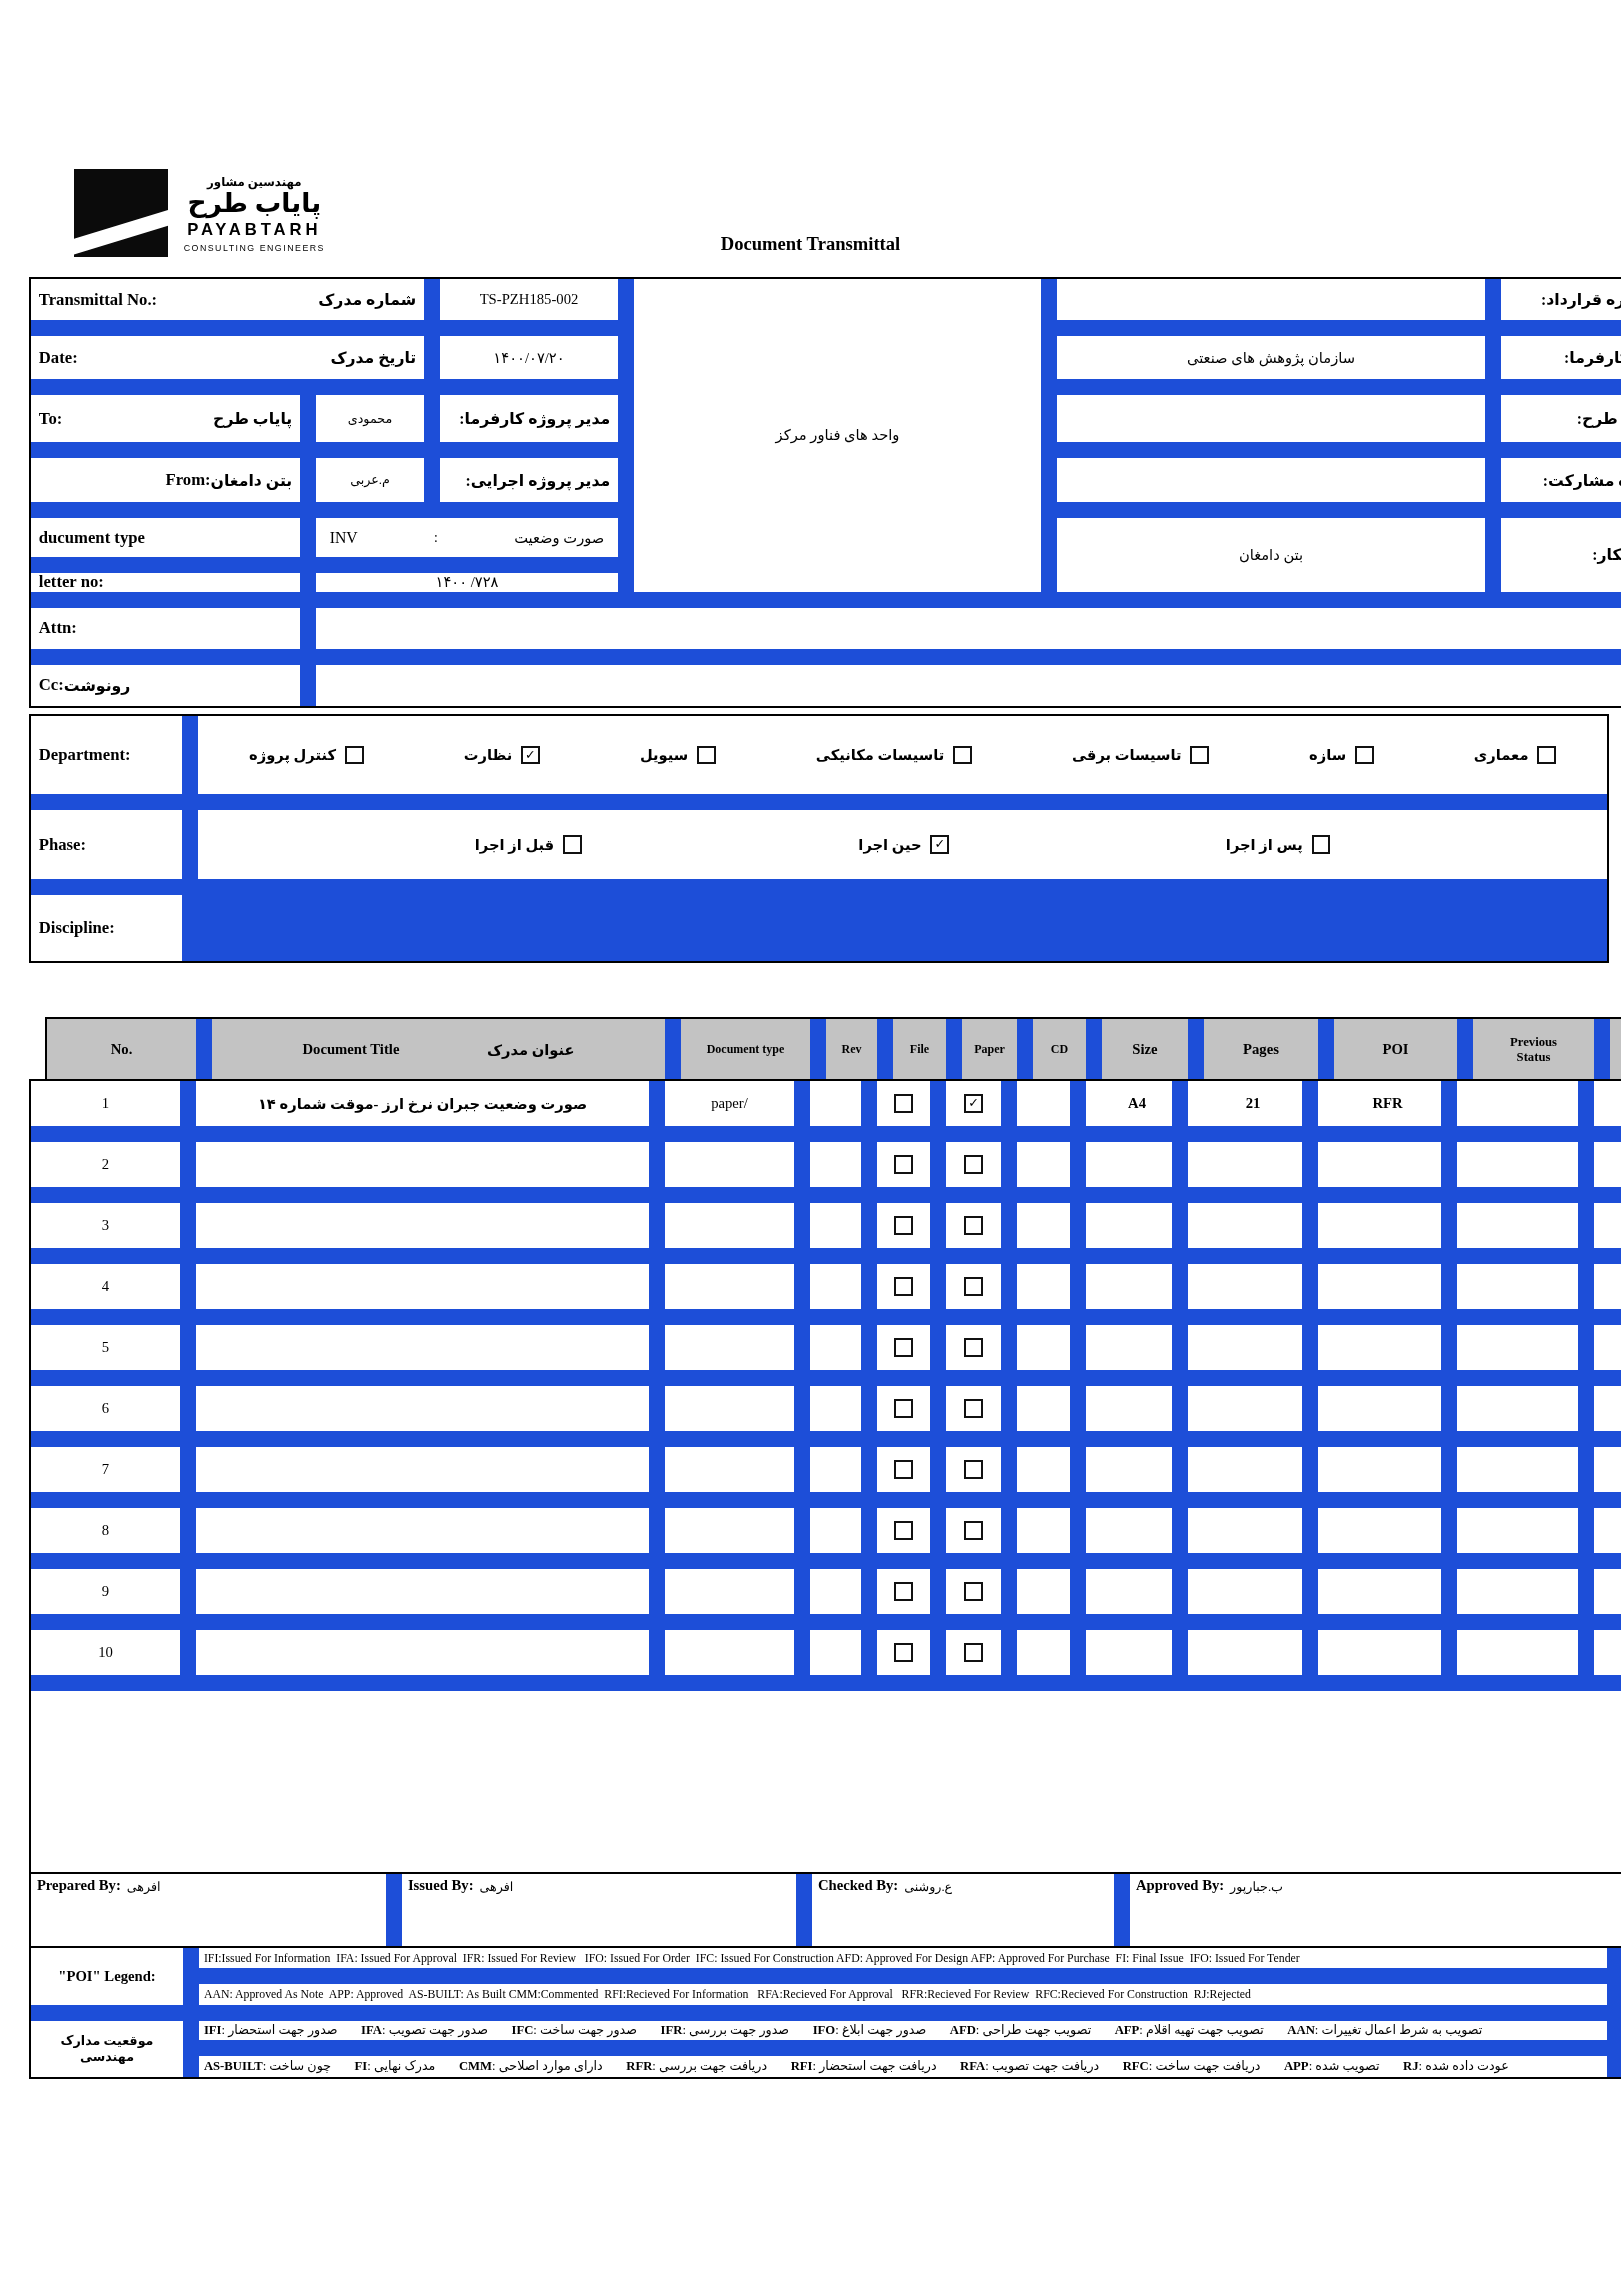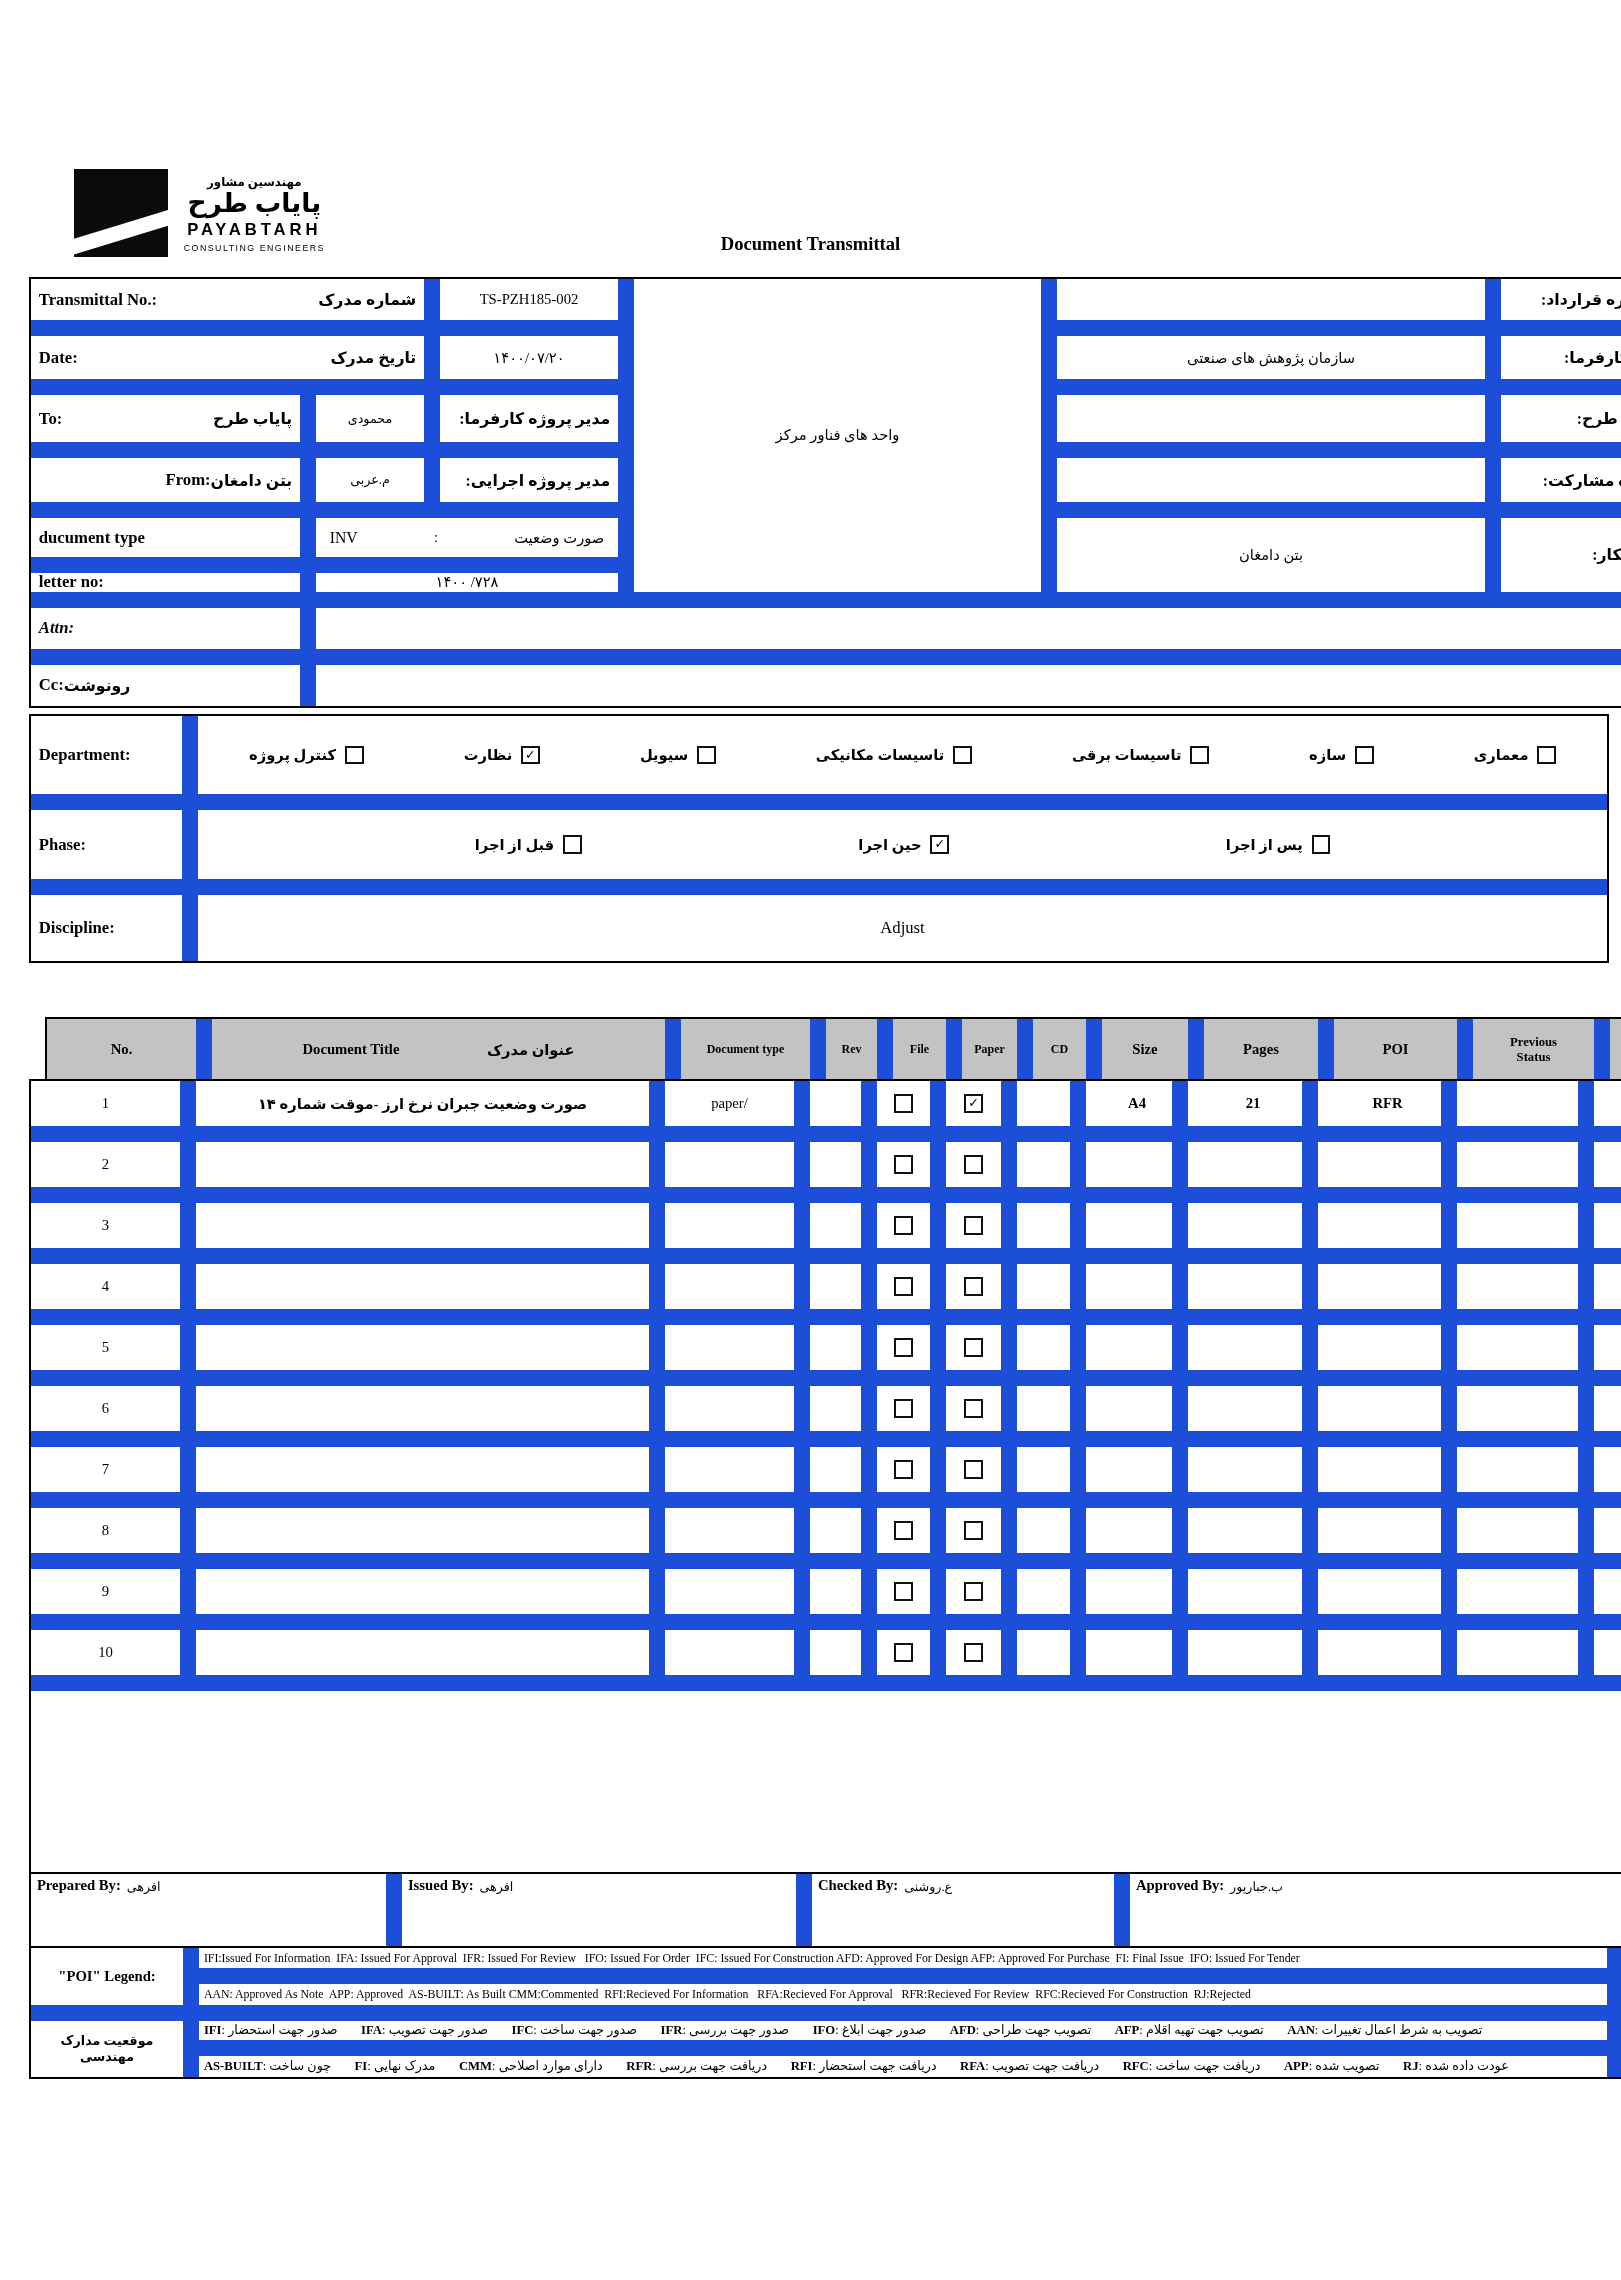--- a/index.html
+++ b/index.html
@@ -140,21 +140,21 @@
       <span style="font-size:15.7px;">INV</span>
       <span style="font-size:13.7px;">:</span>
       <span class="fa-val">صورت وضعیت</span>
     </div>
     <div class="cell center fa-val" style="grid-column:5;grid-row:5/7;direction:rtl;">بتن دامغان</div>
     <div class="cell rtl fa-label" style="grid-column:6;grid-row:5/7;">پیمانکار:</div>
 
     <div class="cell en-label" style="grid-column:1;grid-row:6;padding-top:0;padding-bottom:0;">letter no:</div>
     <div class="cell center fa-val" style="grid-column:2/4;grid-row:6;padding-top:0;padding-bottom:0;" dir="ltr">۱۴۰۰ /۷۲۸</div>
 
-    <div class="cell en-label" style="grid-column:1;grid-row:7;font-style:italic;">Attn:</div>
+    <div class="cell en-label" style="grid-column:1;grid-row:7;">Attn:</div>
     <div class="cell" style="grid-column:2/7;grid-row:7;"></div>
 
     <div class="cell" style="grid-column:1;grid-row:8;">
       <span class="en-label">Cc:</span>
       <span class="fa-label">رونوشت</span>
     </div>
     <div class="cell" style="grid-column:2/7;grid-row:8;"></div>
   </div>
 
   <div class="tbl t2">
@@ -208,21 +208,20 @@
           <span class="cbx checked"></span>
           <span>حین اجرا</span>
         </span>
 
         <span class="chk-item">
           <span class="cbx"></span>
           <span>قبل از اجرا</span>
         </span>
       </div>
     <div class="cell en-label">Discipline:</div>
-    <div class="cell center" style="font-size:16.7px;">Adjust</div>
   </div>
 
   <div class="t3stack">
     <div class="tbl doccols t3head">
       <div class="cell">No.</div>
       <div class="cell" style="justify-content:space-evenly;">
         <span>Document Title</span>
         <span>عنوان مدرک</span>
       </div>
       <div class="cell small">Document type</div>

